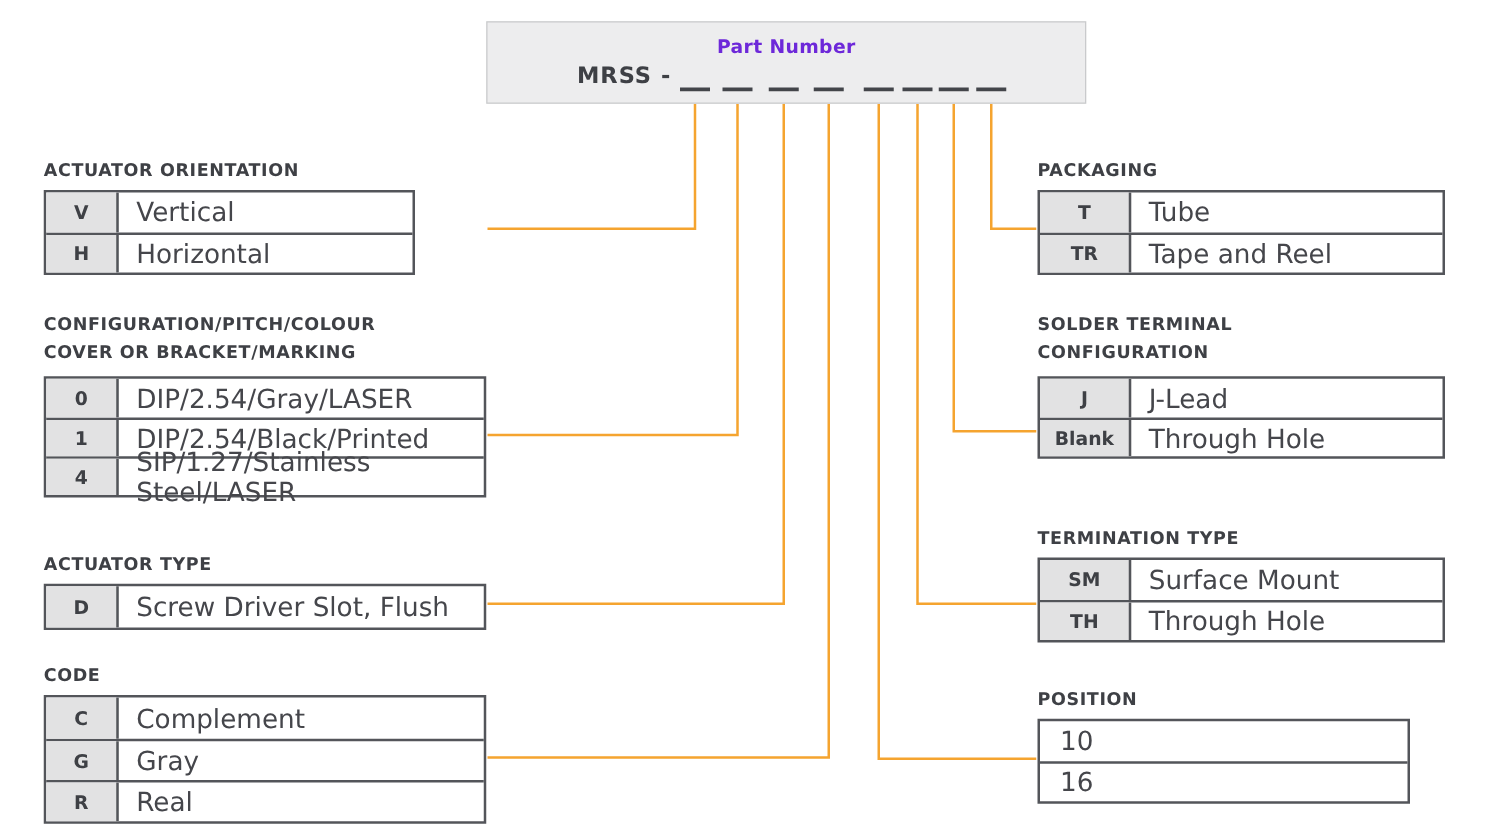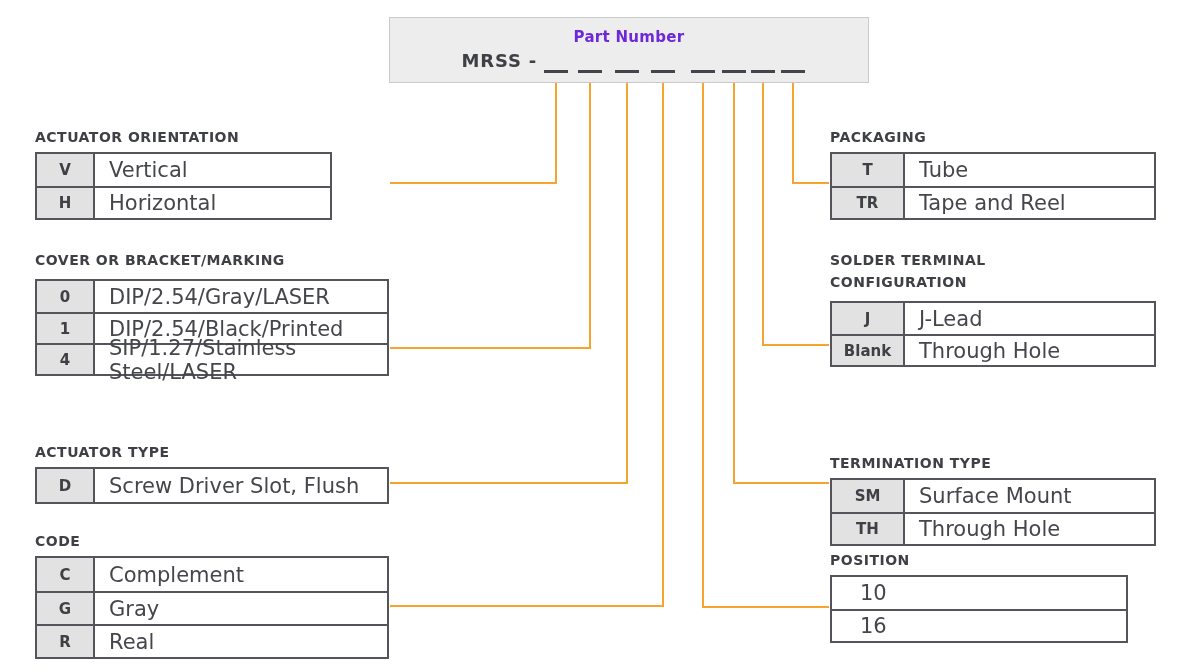--- a/index.html
+++ b/index.html
@@ -27,21 +27,21 @@
   .t-row{display:flex;height:32px;box-sizing:border-box;align-items:stretch;}
   .t-row + .t-row{border-top:2px solid #53555A;}
   .rows-31 .t-row{height:31px;}
   .rows-33 .t-row{height:33px;}
   .code{width:56px;flex:none;background:#E2E2E3;border-right:2px solid #53555A;
     display:flex;align-items:center;justify-content:center;
     font-weight:bold;font-size:15px;color:#3E4045;}
   .right .code{width:71px;}
   .val{flex:1 1 auto;display:flex;align-items:center;padding-left:14px;
     font-size:21px;color:#45464B;min-width:0;}
-  .val-only{padding-left:28px;}
+  .val-only{padding-left:16px;}
 </style>
 </head>
 <body>
 
 <div class="stage">
 
   <svg class="connectors" viewBox="0 0 1200 669" xmlns="http://www.w3.org/2000/svg">
     <g fill="none" stroke="#F5A42F" stroke-width="2">
       <polyline points="556,83 556,183 390,183"></polyline>
       <polyline points="590,83 590,348 390,348"></polyline>
@@ -75,20 +75,21 @@
       </div>
       <div class="t-row">
         <div class="code">H</div>
         <div class="val">Horizontal</div>
       </div>
     </div>
   </div>
 
   <div class="section two-line" style="left:35px;top:249px;width:354px">
     <div class="sec-title">
+      <div>CONFIGURATION/PITCH/COLOUR</div>
       <div>COVER OR BRACKET/MARKING</div>
     </div>
     <div class="tbl rows-31">
       <div class="t-row">
         <div class="code">0</div>
         <div class="val">DIP/2.54/Gray/LASER</div>
       </div>
       <div class="t-row">
         <div class="code">1</div>
         <div class="val">DIP/2.54/Black/Printed</div>
@@ -152,21 +153,21 @@
         <div class="code">J</div>
         <div class="val">J-Lead</div>
       </div>
       <div class="t-row">
         <div class="code">Blank</div>
         <div class="val">Through Hole</div>
       </div>
     </div>
   </div>
 
-  <div class="section right" style="left:830px;top:452px;width:326px">
+  <div class="section right" style="left:830px;top:420px;width:326px">
     <div class="sec-title">TERMINATION TYPE</div>
     <div class="tbl">
       <div class="t-row">
         <div class="code">SM</div>
         <div class="val">Surface Mount</div>
       </div>
       <div class="t-row">
         <div class="code">TH</div>
         <div class="val">Through Hole</div>
       </div>

